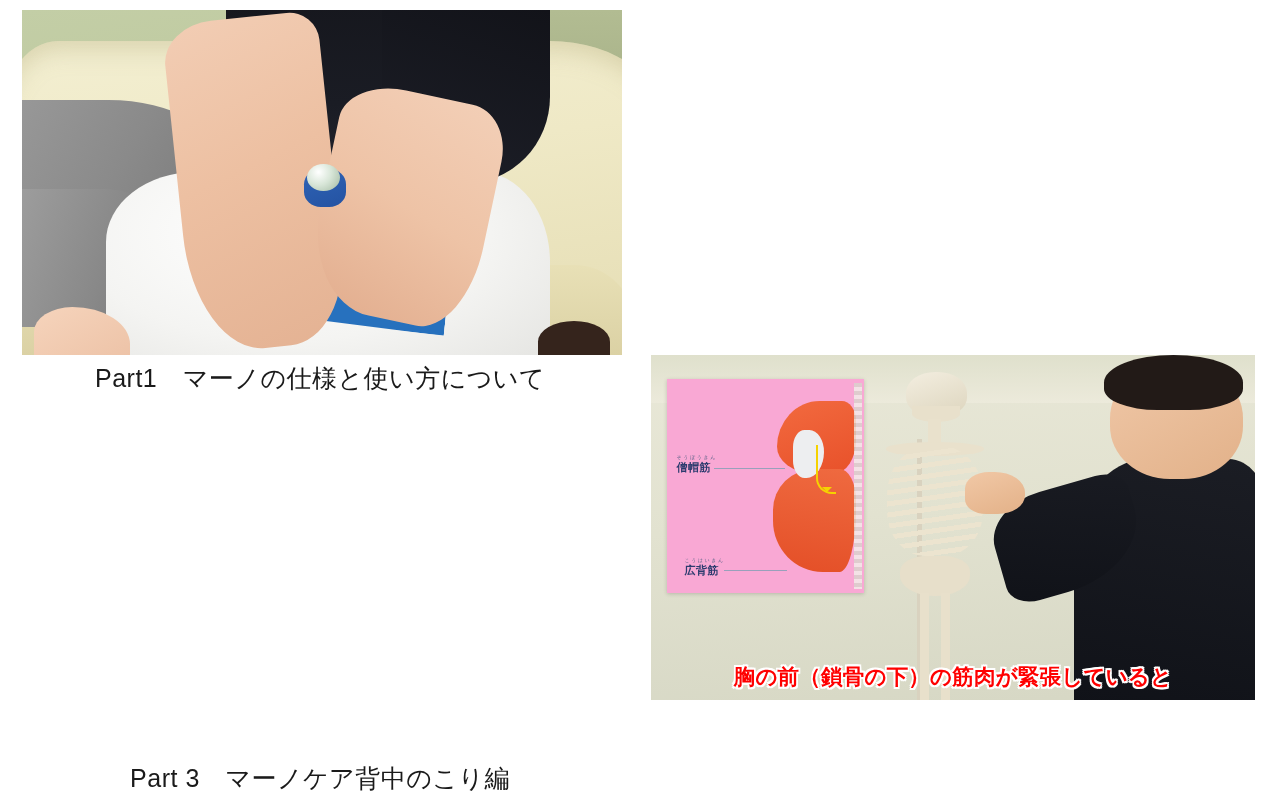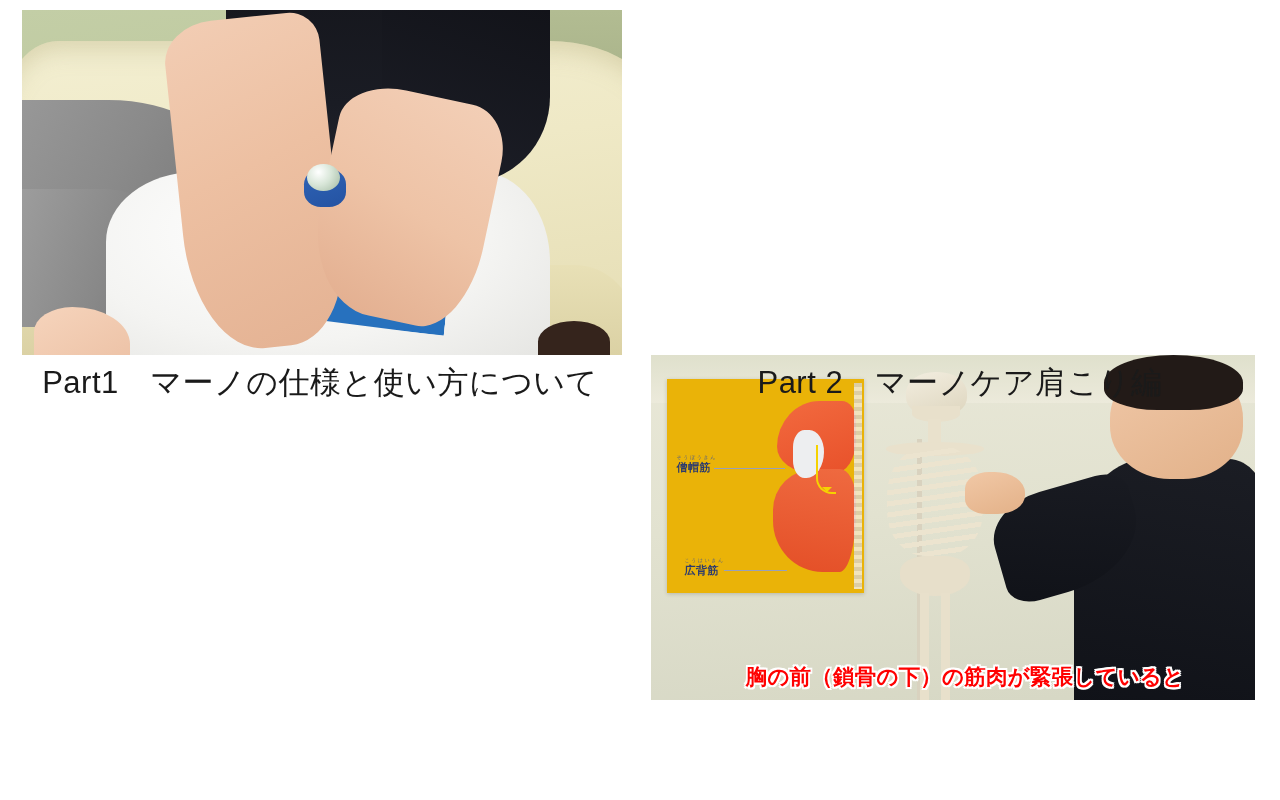--- a/index.html
+++ b/index.html
@@ -30,21 +30,21 @@
     overflow: hidden;
     background: #cfd4b4;
   }
 
   .caption {
     position: absolute;
     left: 0;
     width: 100%;
     text-align: center;
     color: #1a1a1a;
-    font-size: 31px;
+    font-size: 25px;
     font-family: "Liberation Sans", sans-serif;
     letter-spacing: 0.5px;
     white-space: nowrap;
   }
 
   
   #panel-1 { left: 22px;  top: 10px;  width: 600px; height: 345px; }
   #panel-2 { left: 651px; top: 10px;  width: 604px; height: 345px; }
 
   #caption-1 { left: 0;   top: 362px; width: 640px; }
@@ -148,21 +148,21 @@
   .p2-wall-band {
     position: absolute; left: 0; top: 0; width: 100%; height: 14%;
     background: linear-gradient(180deg, #dfe0cc 0%, #eceadb 100%);
   }
   .p2-outlet {
     position: absolute; left: 31%; top: 19%; width: 3.4%; height: 7%;
     background: #ded9c8; border: 1px solid #c8c2ae; border-radius: 2px;
   }
   .p2-chart {
     position: absolute; left: 2.6%; top: 7%; width: 32.6%; height: 62%;
-    background: #eab308;
+    background: #f9a8d4;
     box-shadow: 0 1px 4px rgba(0,0,0,.18);
     overflow: hidden;
   }
   .p2-muscle-a {
     position: absolute; right: 4%; top: 10%; width: 40%; height: 34%;
     background: linear-gradient(160deg, #f26a3f 0%, #e8512a 100%);
     border-radius: 60% 20% 30% 50% / 70% 30% 50% 40%;
   }
   .p2-muscle-b {
     position: absolute; right: 4%; top: 42%; width: 42%; height: 48%;
@@ -261,21 +261,21 @@
   }
   .p2-man-hand {
     position: absolute; left: 52%; top: 34%; width: 10%; height: 12%;
     background: linear-gradient(160deg, #f1c8a6 0%, #e3b188 100%);
     border-radius: 40% 50% 45% 35%;
   }
 
   
   .subs {
     position: absolute;
-    left: 12px; width: 100%;
+    left: 0; width: 100%;
     text-align: center;
     pointer-events: none;
   }
   .sub-line {
     display: block;
     white-space: nowrap;
     font-family: "Liberation Sans", sans-serif;
     font-weight: bold;
     line-height: 1.28;
   }
@@ -354,17 +354,17 @@
     <div class="p2-man-body"></div>
     <div class="p2-man-arm"></div>
     <div class="p2-man-head"></div>
     <div class="p2-man-hair"></div>
     <div class="p2-man-hand"></div>
 
     <div class="subs subs-red" id="subs-2">
       <span class="sub-line">胸の前（鎖骨の下）の筋肉が緊張していると</span>
     </div>
   </div>
-  <div class="caption" id="caption-2">Part 2　マーノケア肩こり編</div>
-
+
+  <div class="caption" id="caption-3">Part 3　マーノケア背中のこり編</div>
 
 
 </div>
 
 </body></html>

